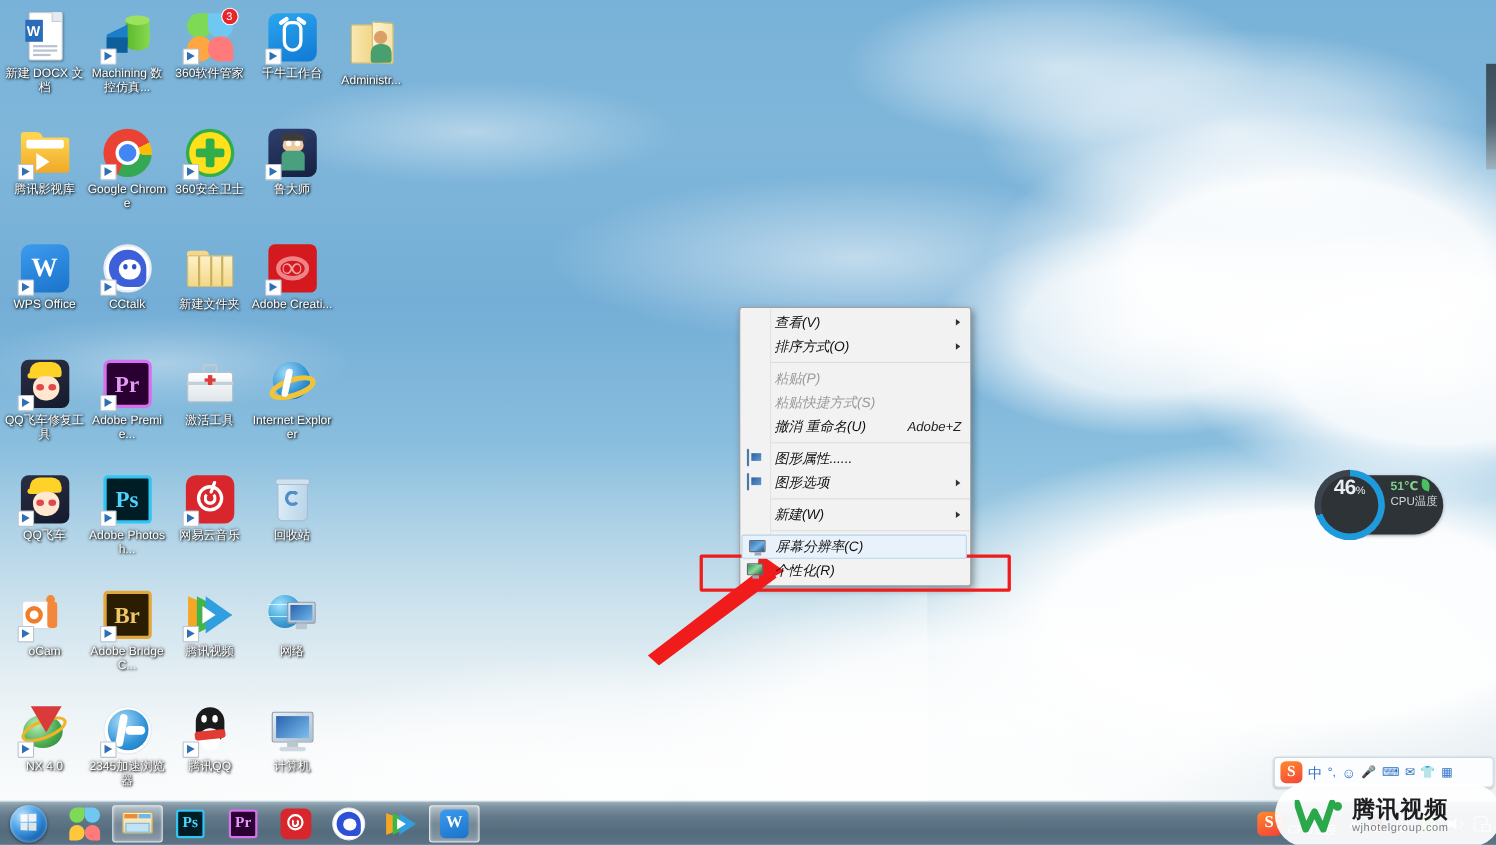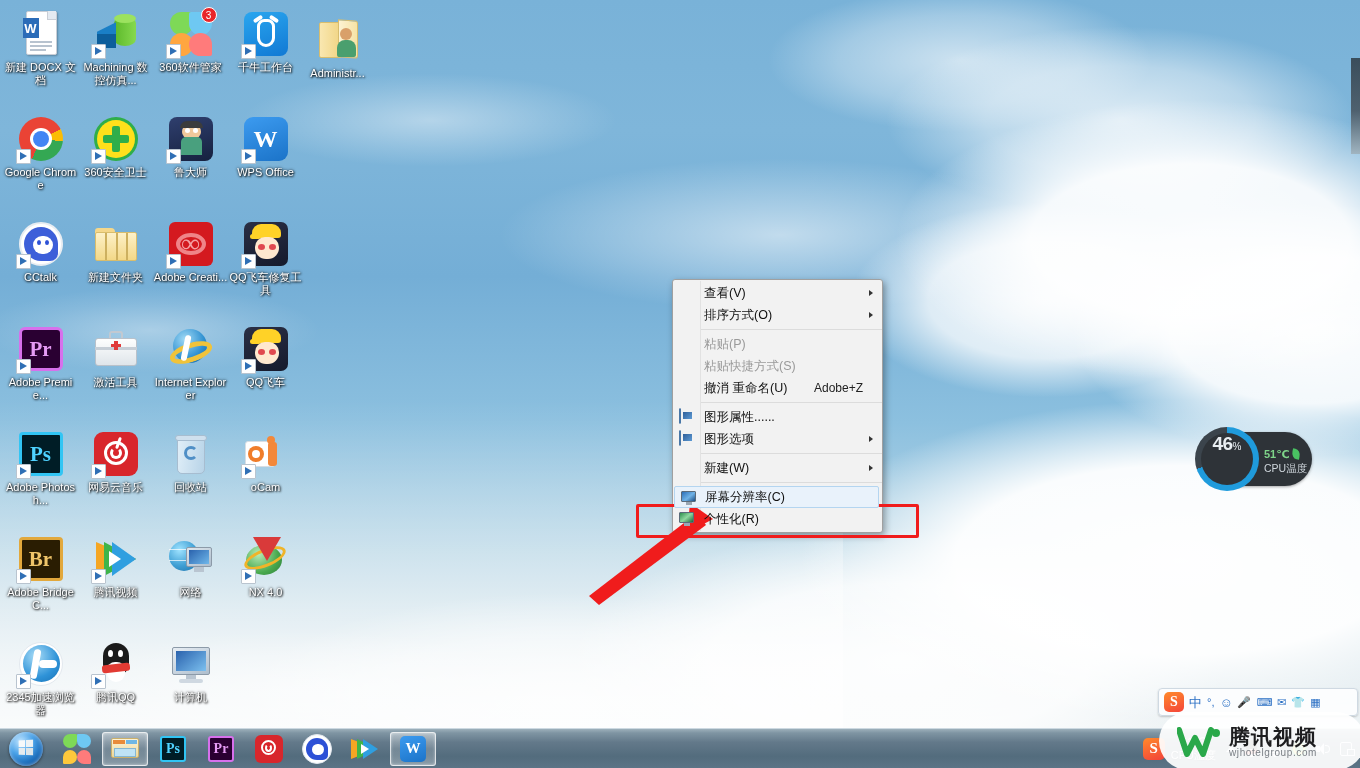--- a/index.html
+++ b/index.html
@@ -77,21 +77,21 @@
     border:1px solid #a0a0a0; border-radius:3px;
     box-shadow:2px 3px 7px rgba(0,0,0,.35);
     padding:2px 0;
     font-size:12.5px; color:#101010;
   }
   #ctx-menu .gutter{
     position:absolute; left:1px; top:1px; bottom:1px; width:27px;
     background:#f2f2f2; border-right:1px solid #e2e2e2;
   }
   .mi{ position:relative; height:22px; display:flex; align-items:center;
-       padding-left:31px; padding-right:19px; white-space:nowrap; z-index:2; }
+       padding-left:31px; padding-right:8px; white-space:nowrap; z-index:2;font-style:italic; }
   .mi .txt{ flex:1; }
   .mi .sc{ color:#222; font-size:12px; padding-left:18px; }
   .mi.disabled .txt{ color:#9a9a9a; }
   .mi .arr{ position:absolute; right:9px; top:50%; transform:translateY(-50%);
        width:0;height:0;border-left:4px solid #333;border-top:3.5px solid transparent;border-bottom:3.5px solid transparent; }
   .mi .mico{ position:absolute; left:6px; top:3px; width:16px; height:16px; }
   .mi.sel{ background:#e9f2fb; border:1px solid #b4d5f0; border-radius:2px;
            margin:0 3px 0 1px; padding-left:30px; height:22px; }
   .sep{ height:1px; margin:3px 0 3px 28px; background:#dcdcdc; position:relative; z-index:2;}
 
@@ -108,21 +108,21 @@
   .mon.pers .scr{ background:linear-gradient(140deg,#2f8f4f,#8fd89f 50%,#1f6a3a); }
 
   
   #ann-box{ position:absolute; left:636px; top:504px; width:283px; height:34px;
             border:3px solid #f01c1c; border-radius:2px; }
   #ann-arrow{ position:absolute; left:575px; top:495px; width:150px; height:110px; }
 
   
   #cpu-widget{
     position:absolute; left:1200px; top:432px; width:112px; height:54px;
-    background:#2e3338; border-radius:27px; display:flex; align-items:center;
+    background:#2e3338; border-radius:27px; display:flex; 
     box-shadow:0 1px 3px rgba(0,0,0,.35);
   }
   #cpu-widget .ring{
     position:absolute; left:-5px; top:-5px; width:64px; height:64px; border-radius:50%;
     background:conic-gradient(#1f9bdc 0% 70%, #3b444c 70% 100%);
     display:flex;align-items:center;justify-content:center;
   }
   #cpu-widget .ring .inner{
     width:52px;height:52px;border-radius:50%;background:#2e3338;
     display:flex;align-items:baseline;justify-content:center; color:#e9eef2;
@@ -263,20 +263,30 @@
     <div class="art">
       <div class="sq" style="background:linear-gradient(160deg,#2aa6ef,#1179d4)"></div>
       <div style="position:absolute;left:15px;top:9px;width:18px;height:28px;border:3px solid #fff;border-radius:9px 9px 11px 11px"></div>
       <div style="position:absolute;left:11px;top:7px;width:10px;height:4px;background:#fff;border-radius:2px;transform:rotate(-35deg)"></div>
       <div style="position:absolute;right:11px;top:7px;width:10px;height:4px;background:#fff;border-radius:2px;transform:rotate(35deg)"></div>
       <div class="shc"></div>
     </div>
     <div class="lbl">千牛工作台</div>
   </div>
 
+  <div class="dicon" style="grid-column:1">
+    <div class="art">
+      <div style="position:absolute;left:2px;top:10px;width:44px;height:32px;background:linear-gradient(180deg,#ffd34e,#f0a929);border-radius:3px"></div>
+      <div style="position:absolute;left:2px;top:5px;width:20px;height:8px;background:#ffd34e;border-radius:3px 6px 0 0"></div>
+      <div style="position:absolute;left:7px;top:12px;width:34px;height:8px;background:#fff;border-radius:2px"></div>
+      <div style="position:absolute;left:16px;top:24px;width:0;height:0;border-left:12px solid #fff;border-top:8px solid transparent;border-bottom:8px solid transparent"></div>
+      <div class="shc"></div>
+    </div>
+    <div class="lbl">腾讯影视库</div>
+  </div>
 
   <div class="dicon">
     <div class="art">
       <div class="cir" style="background:conic-gradient(from -55deg,#ea4335 0 33%,#fbbc05 33% 42%,#34a853 42% 72%,#ea4335 72% 100%)"></div>
       <div style="position:absolute;left:3px;top:5px;width:42px;height:16px;background:#ea4335;border-radius:8px 8px 0 0;opacity:0"></div>
       <div style="position:absolute;left:13px;top:13px;width:22px;height:22px;border-radius:50%;background:#fff"></div>
       <div style="position:absolute;left:16px;top:16px;width:16px;height:16px;border-radius:50%;background:#4285f4"></div>
       <div class="shc"></div>
     </div>
     <div class="lbl">Google Chrome</div>

